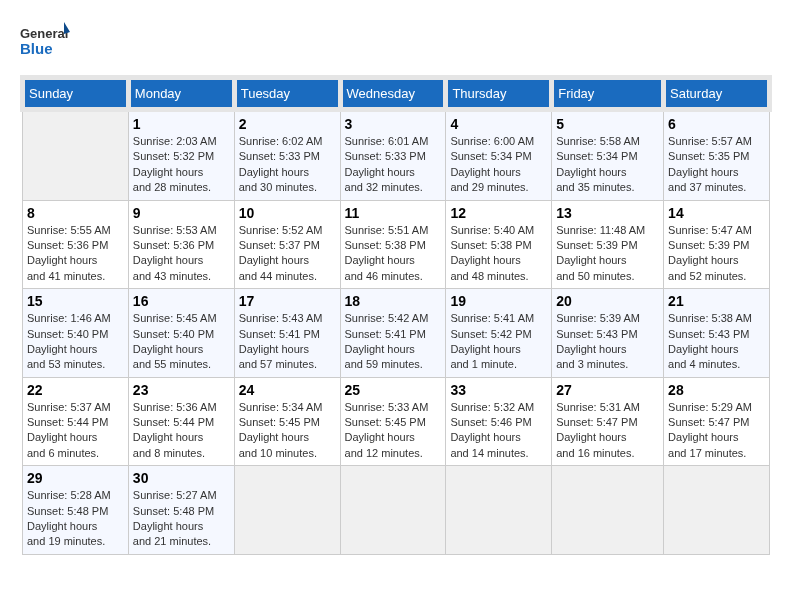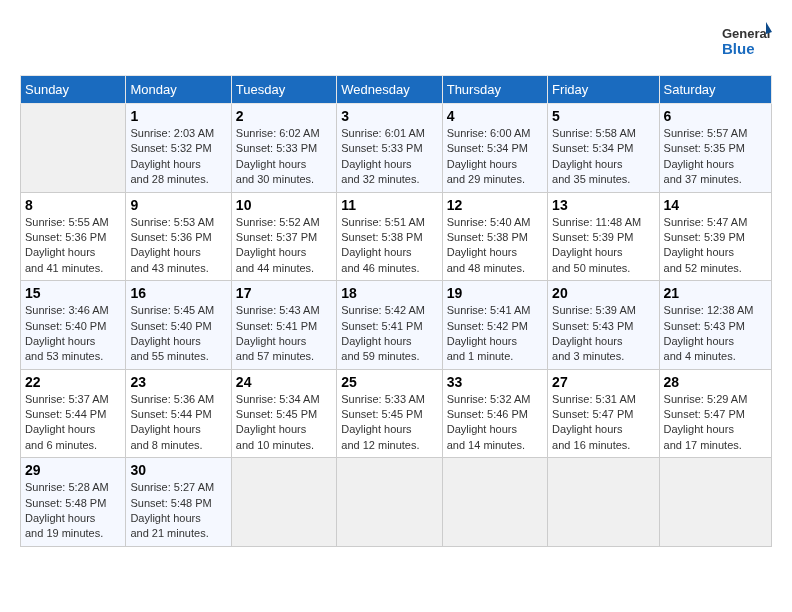--- a/index.html
+++ b/index.html
@@ -5,21 +5,21 @@
     * { box-sizing: border-box; margin: 0; padding: 0; }
     body {
       font-family: Arial, sans-serif;
       background: #fff;
       width: 792px;
       min-height: 612px;
       padding: 20px;
     }
     .header-area {
       display: flex;
-      justify-content: flex-end;
+      justify-content: flex-start;
       align-items: flex-start;
       margin-bottom: 10px;
     }
     .logo {
       display: flex;
       align-items: center;
       gap: 4px;
     }
     .title-area {
       text-align: right;
@@ -40,21 +40,21 @@
     }
     thead tr {
       background-color: #1a6bbf;
       color: #fff;
     }
     thead th {
       padding: 6px 4px;
       text-align: left;
       font-size: 13px;
       font-weight: normal;
-      border: 1px solid #e5e5e5;
+      border: 5px solid #e5e5e5;
     }
     tbody tr {
       vertical-align: top;
     }
     tbody td {
       border: 1px solid #ccc;
       padding: 4px;
       height: 80px;
       vertical-align: top;
       background: #fff;
@@ -160,21 +160,21 @@
           <div class="day-info"><span>Sunrise: 11:48 AM</span><br><span>Sunset: 5:39 PM</span><br><span>Daylight hours</span><br><span>and 50 minutes.</span></div>
         </td>
         <td>
           <span class="day-num">14</span>
           <div class="day-info"><span>Sunrise: 5:47 AM</span><br><span>Sunset: 5:39 PM</span><br><span>Daylight hours</span><br><span>and 52 minutes.</span></div>
         </td>
       </tr>
       <tr>
         <td>
           <span class="day-num">15</span>
-          <div class="day-info"><span>Sunrise: 3:46 AM</span><br><span>Sunset: 5:40 PM</span><br><span>Daylight hours</span><br><span>and 53 minutes.</span></div>
+          <div class="day-info"><span>Sunrise: 1:46 AM</span><br><span>Sunset: 5:40 PM</span><br><span>Daylight hours</span><br><span>and 53 minutes.</span></div>
         </td>
         <td>
           <span class="day-num">16</span>
           <div class="day-info"><span>Sunrise: 5:45 AM</span><br><span>Sunset: 5:40 PM</span><br><span>Daylight hours</span><br><span>and 55 minutes.</span></div>
         </td>
         <td>
           <span class="day-num">17</span>
           <div class="day-info"><span>Sunrise: 5:43 AM</span><br><span>Sunset: 5:41 PM</span><br><span>Daylight hours</span><br><span>and 57 minutes.</span></div>
         </td>
         <td>
@@ -184,21 +184,21 @@
         <td>
           <span class="day-num">19</span>
           <div class="day-info"><span>Sunrise: 5:41 AM</span><br><span>Sunset: 5:42 PM</span><br><span>Daylight hours</span><br><span>and 1 minute.</span></div>
         </td>
         <td>
           <span class="day-num">20</span>
           <div class="day-info"><span>Sunrise: 5:39 AM</span><br><span>Sunset: 5:43 PM</span><br><span>Daylight hours</span><br><span>and 3 minutes.</span></div>
         </td>
         <td>
           <span class="day-num">21</span>
-          <div class="day-info"><span>Sunrise: 12:38 AM</span><br><span>Sunset: 5:43 PM</span><br><span>Daylight hours</span><br><span>and 4 minutes.</span></div>
+          <div class="day-info"><span>Sunrise: 5:38 AM</span><br><span>Sunset: 5:43 PM</span><br><span>Daylight hours</span><br><span>and 4 minutes.</span></div>
         </td>
       </tr>
       <tr>
         <td>
           <span class="day-num">22</span>
           <div class="day-info"><span>Sunrise: 5:37 AM</span><br><span>Sunset: 5:44 PM</span><br><span>Daylight hours</span><br><span>and 6 minutes.</span></div>
         </td>
         <td>
           <span class="day-num">23</span>
           <div class="day-info"><span>Sunrise: 5:36 AM</span><br><span>Sunset: 5:44 PM</span><br><span>Daylight hours</span><br><span>and 8 minutes.</span></div>

